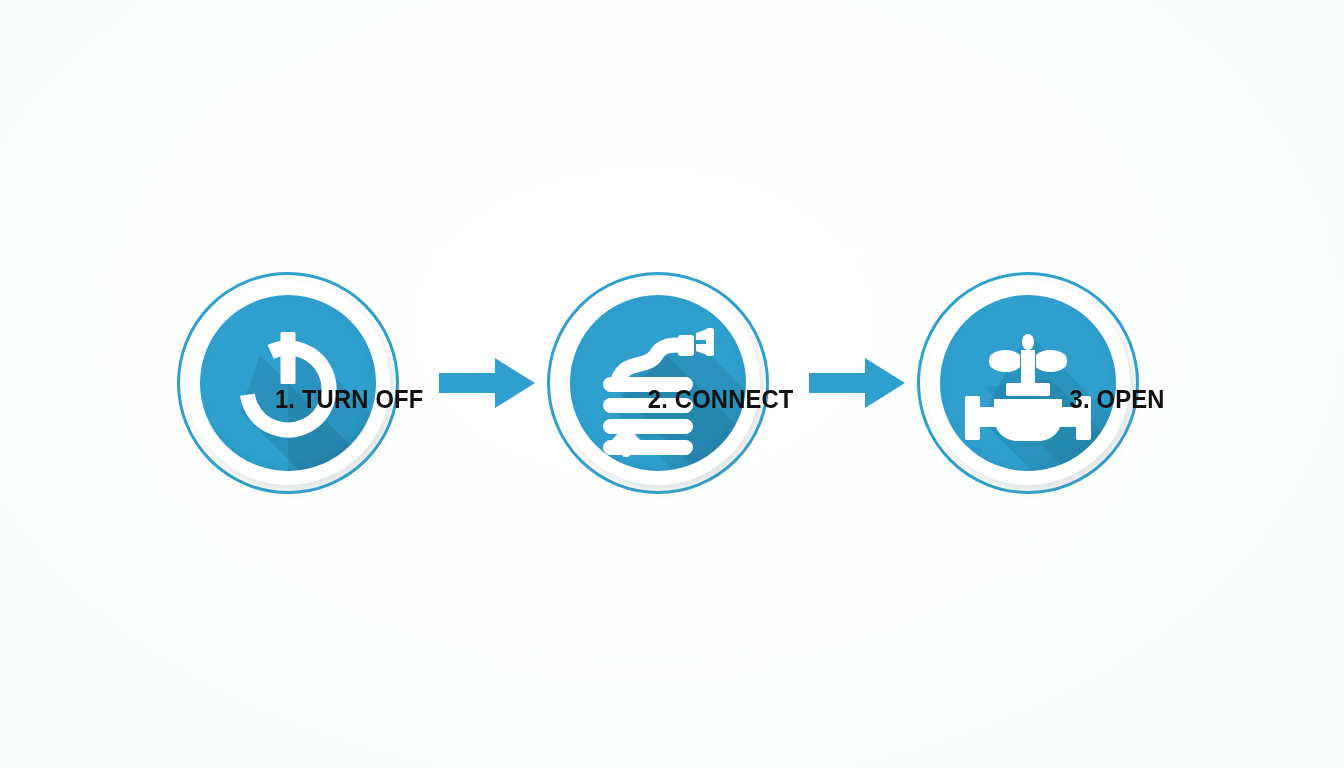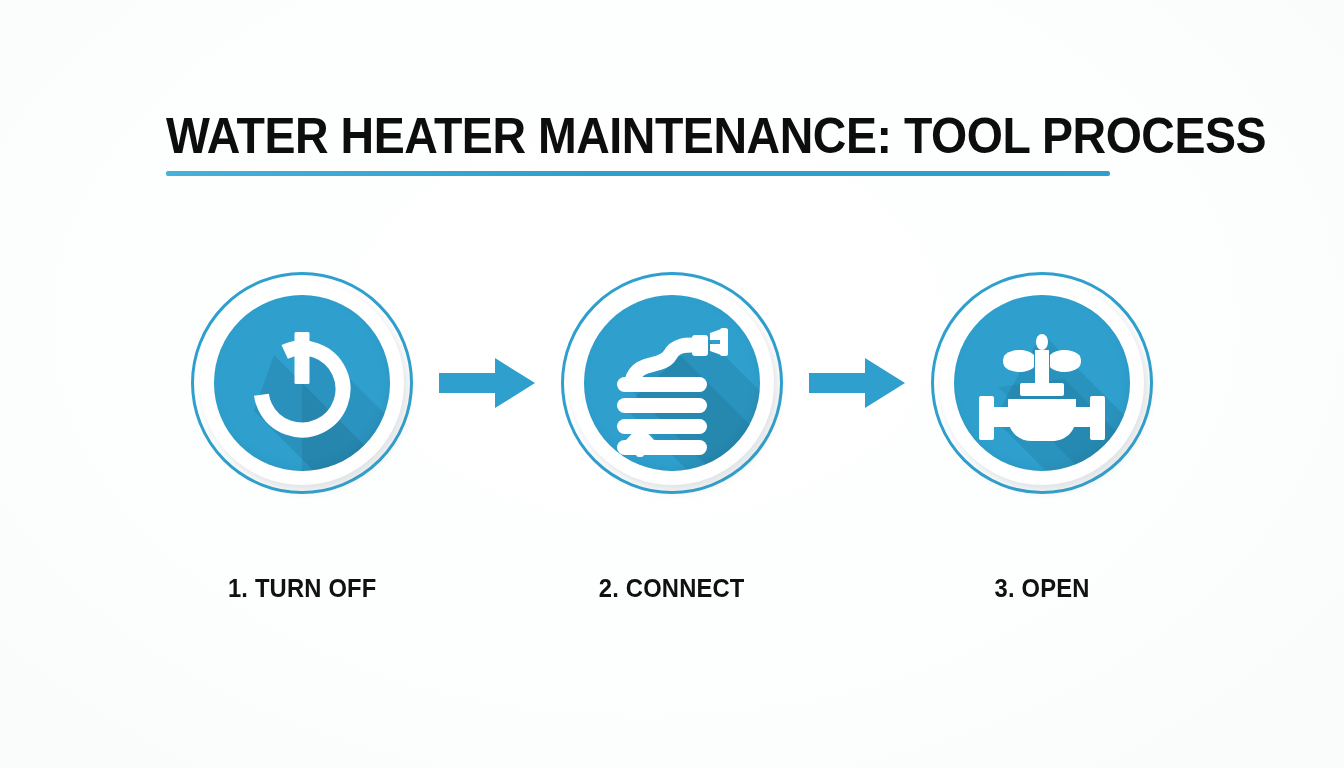--- a/index.html
+++ b/index.html
@@ -60,21 +60,21 @@
     width: 1344px;
     display: flex;
     flex-direction: row;
     align-items: flex-start;
     justify-content: center;
   }
 
   .step {
     width: 250px;
     display: flex;
-    flex-direction: column;
+    flex-direction: row;
     align-items: center;
     gap: 48px;
   }
 
   
   .badge {
     position: relative;
     width: 222px;
     height: 222px;
     display: flex;
@@ -143,24 +143,20 @@
   }
   .connector svg {
     display: block;
   }
 </style>
 </head>
 <body>
 
 <div class="infographic">
 
-  <div class="title-block">
-    <h1 class="title-text">WATER HEATER MAINTENANCE: TOOL PROCESS</h1>
-    <div class="title-rule"></div>
-  </div>
 
   <div class="steps-row">
 
     <div class="step">
       <div class="badge">
         <div class="ring-outer"></div>
         <div class="ring-white"></div>
         <div class="disc">
           <svg viewBox="0 0 176 176">
 

